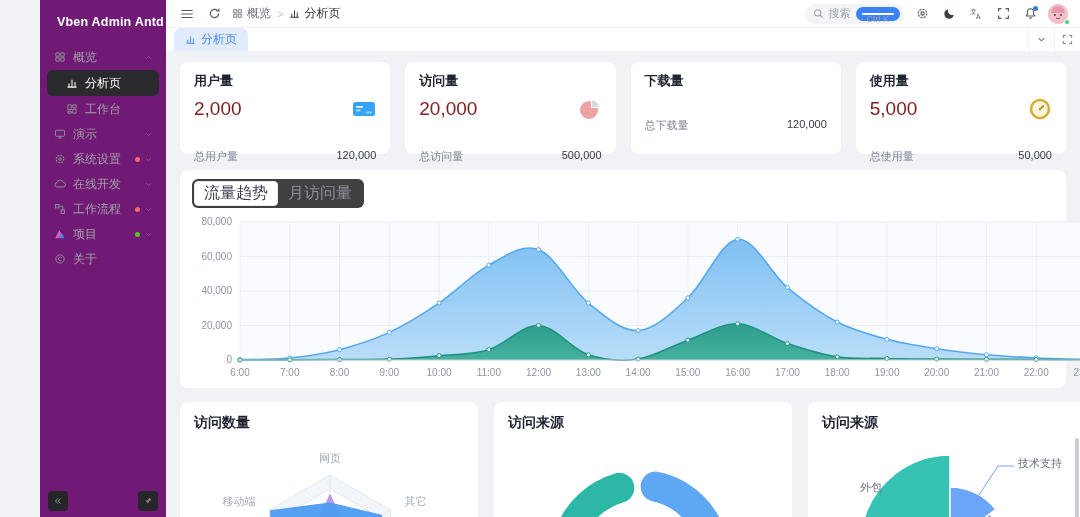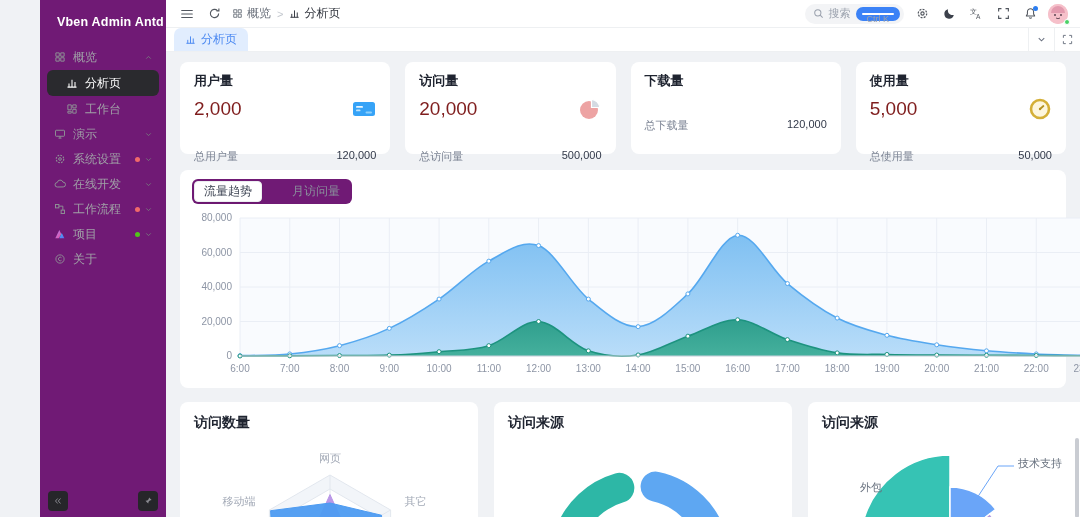--- a/index.html
+++ b/index.html
@@ -59,21 +59,21 @@
   .stat-row { display:flex; gap:15px; }
   .stat-card { flex:1; background:#fff; border-radius:8px; padding:10px 14px 11px; height:92px; }
   .stat-title { font-size:13px; font-weight:bold; color:#1f2430; }
   .stat-value-row { display:flex; justify-content:space-between; align-items:center; margin-top:7px; }
   .stat-value { font-size:19px; color:#7f1d1d; }
   .stat-footer { display:flex; justify-content:space-between; margin-top:28px; font-size:11px; color:#7c8494; }
   .stat-footer .fv { color:#323949; }
 
   
   .trend-card { margin-top:16px; background:#fff; border-radius:8px; padding:9px 12px; height:218px; }
-  .segmented { display:inline-flex; background:#701a75; border-radius:6px; padding:2px; font-size:12px; color:#8a909c;gap:20px; }
+  .segmented { display:inline-flex; background:#404040; border-radius:6px; padding:2px; font-size:16px; color:#8a909c; }
   .seg { padding:2px 10px; border-radius:4px; cursor:pointer; }
   .seg.active { background:#fff; color:#3a4150; border:1px solid #eceef1; box-shadow:0 1px 2px rgba(0,0,0,.06); padding:1px 9px; }
 
   
   .bottom-row { display:flex; gap:16px; margin-top:14px; }
   .bottom-card { flex:1; background:#fff; border-radius:8px; padding:12px 14px; height:210px; }
   .bottom-title { font-size:14px; font-weight:bold; color:#1f2430; margin-bottom:4px; }
 
   .scroll-thumb { position:fixed; right:1px; top:438px; width:4px; height:80px; background:#c9ccd2; border-radius:2px; }
 

